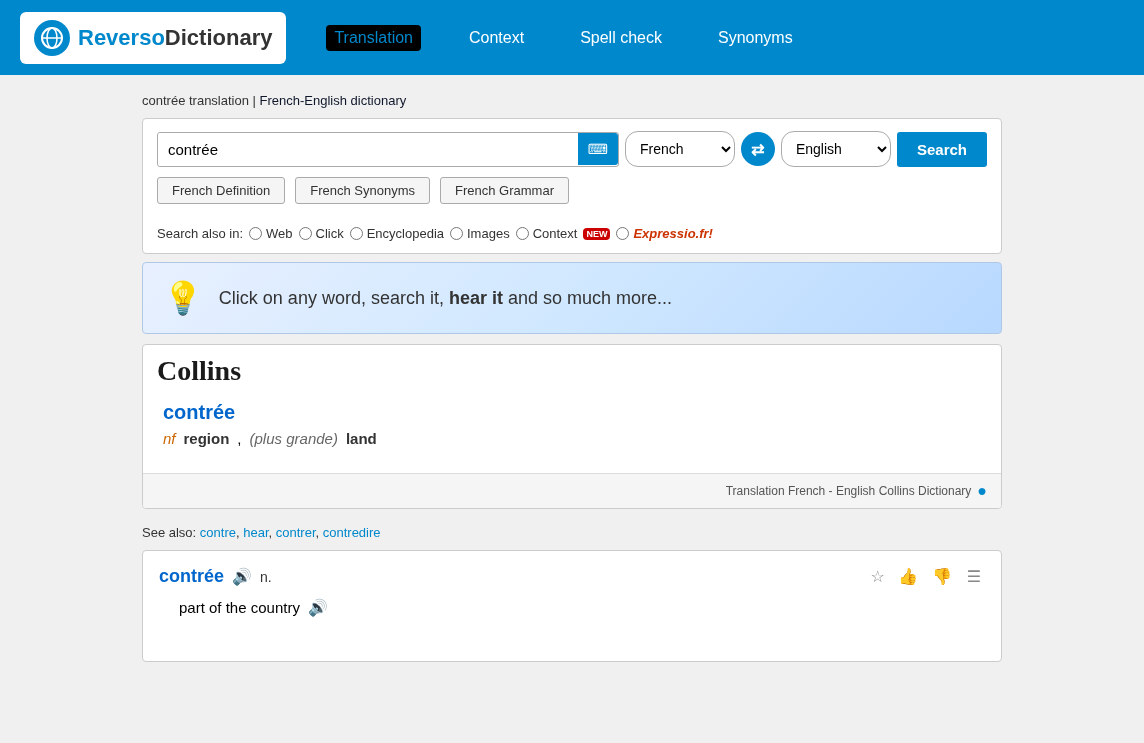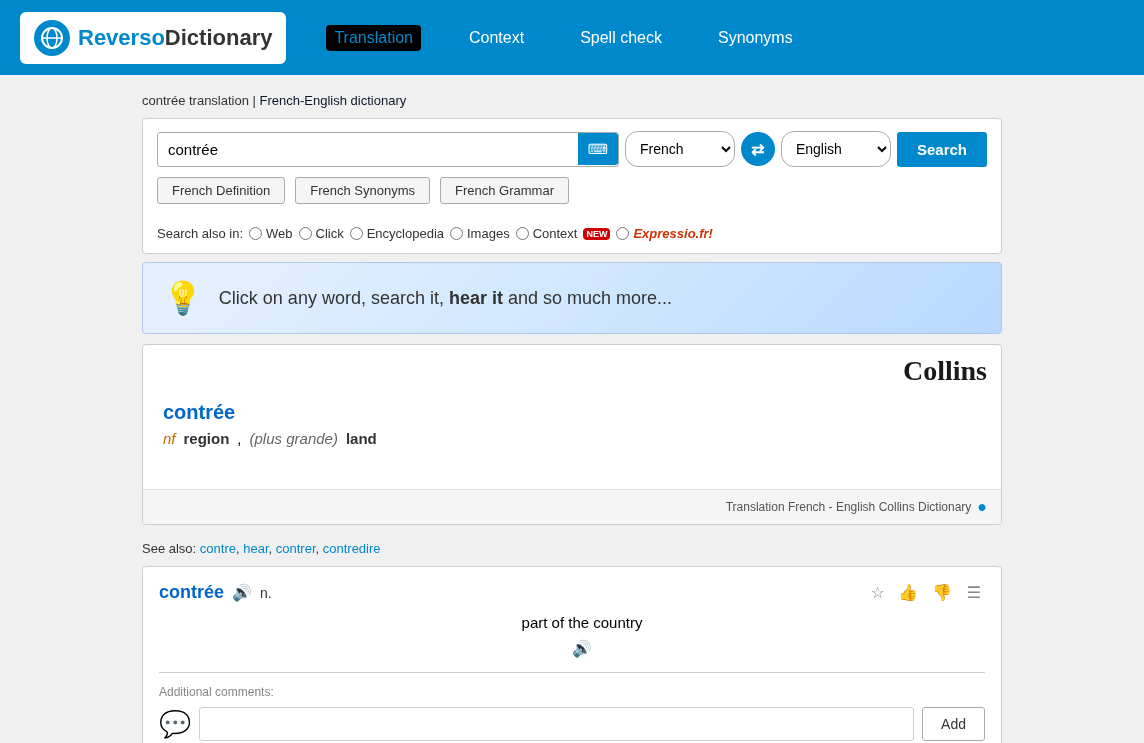--- a/index.html
+++ b/index.html
@@ -209,21 +209,21 @@
     
     #collins-box {
       background: white;
       border: 1px solid #ccc;
       border-radius: 4px;
       margin-bottom: 10px;
       overflow: hidden;
     }
     #collins-header {
       display: flex;
-      justify-content: flex-end;
+      justify-content: flex-start;
       padding: 10px 14px 4px;
     }
     #collins-logo {
       font-size: 28px;
       font-weight: bold;
       color: #1a1a1a;
       font-family: Georgia, serif;
     }
     #collins-content {
       padding: 10px 20px 14px;
@@ -232,21 +232,21 @@
       color: #0066cc;
       font-size: 20px;
       font-weight: bold;
       margin-bottom: 6px;
     }
     #entry-definition {
       display: flex;
       align-items: baseline;
       gap: 8px;
       font-size: 15px;
-      margin-bottom: 28px;
+      margin-bottom: 12px;
     }
     .pos-tag {
       color: #cc6600;
       font-style: italic;
     }
     .def-word {
       color: #333;
       font-weight: bold;
     }
     .plus-grande {
@@ -324,23 +324,22 @@
       cursor: pointer;
       font-size: 16px;
       padding: 2px 4px;
     }
 
     #def-meaning {
       display: flex;
       align-items: center;
       gap: 8px;
       font-size: 15px;
-      margin-bottom: 14px;
+      margin-bottom: 30px;
       padding-left: 20px;
-      flex-direction: column;
     }
 
     #additional-comments {
       border-top: 1px solid #ccc;
       padding-top: 12px;
     }
     #additional-label {
       font-size: 12px;
       color: #888;
       margin-bottom: 8px;
@@ -504,23 +503,15 @@
         <span class="action-icon">☆</span>
         <span class="action-icon">👍</span>
         <span class="action-icon">👎</span>
         <span class="action-icon">☰</span>
       </div>
     </div>
     <div id="def-meaning">
       <span>part of the country</span>
       <span class="audio-icon">🔊</span>
     </div>
-    <div id="additional-comments">
-      <div id="additional-label">Additional comments:</div>
-      <div id="comment-row">
-        <span id="comment-icon">💬</span>
-        <input id="comment-input" type="text" placeholder="" style="">
-        <button id="add-btn">Add</button>
-      </div>
-    </div>
   </div>
 
 </div>
 
 </body></html>

